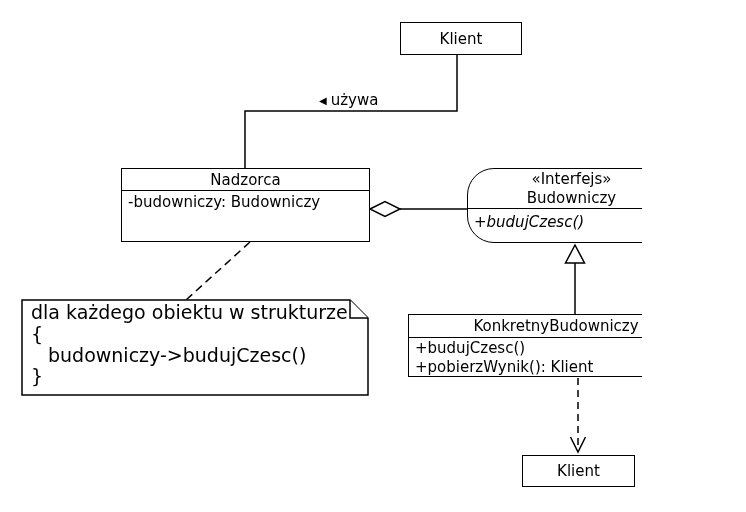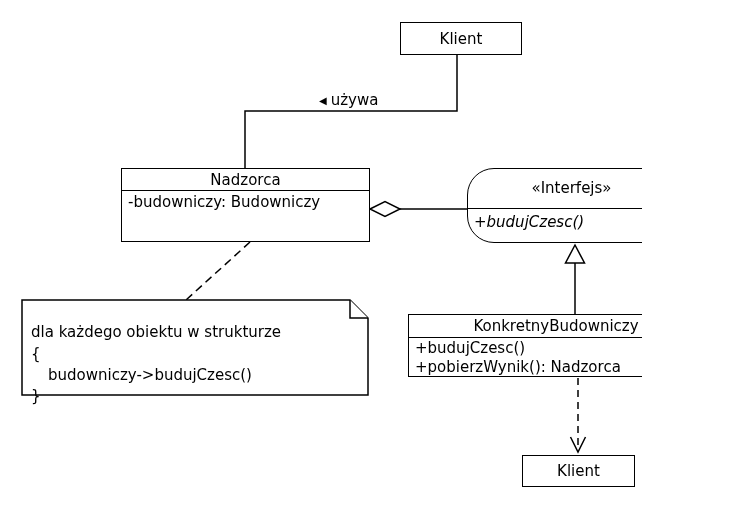--- a/index.html
+++ b/index.html
@@ -63,24 +63,23 @@
 
   
   .box-produkt { left: 522px; top: 455px; width: 113px; height: 32px; }
   .box-produkt .cls-title { height: 100%; }
 
   
   .note-line {
     position: absolute;
     left: 31px;
     z-index: 2;
-    font-size: 15px;
+    font-size: 19px;
     line-height: 21px;
     white-space: pre;
-    margin-top: 20px;
   }
   .note-line-0 { top: 302px; }
   .note-line-1 { top: 324px; }
   .note-line-2 { top: 345px; left: 48px; }
   .note-line-3 { top: 366px; }
 
   
   .uses-label {
     position: absolute;
     left: 317px;
@@ -125,29 +124,30 @@
   </div>
 
   <div class="uml-class box-nadzorca">
     <div class="cls-title">Nadzorca</div>
     <div class="compartment attrs">-budowniczy: Budowniczy</div>
   </div>
 
   <div class="uml-class box-budowniczy">
     <div class="cls-title">
       <span>«Interfejs»</span>
+      <span>Budowniczy</span>
     </div>
     <div class="compartment methods italic">+budujCzesc()</div>
   </div>
 
   <div class="uml-class box-konkretny">
     <div class="cls-title">KonkretnyBudowniczy</div>
     <div class="compartment methods">
       <div>+budujCzesc()</div>
-      <div>+pobierzWynik(): Nadzorca</div>
+      <div>+pobierzWynik(): Klient</div>
     </div>
   </div>
 
   <div class="uml-class box-produkt">
     <div class="cls-title">Klient</div>
   </div>
 
   <div class="note-line note-line-0">dla każdego obiektu w strukturze</div>
   <div class="note-line note-line-1">{</div>
   <div class="note-line note-line-2">budowniczy-&gt;budujCzesc()</div>

